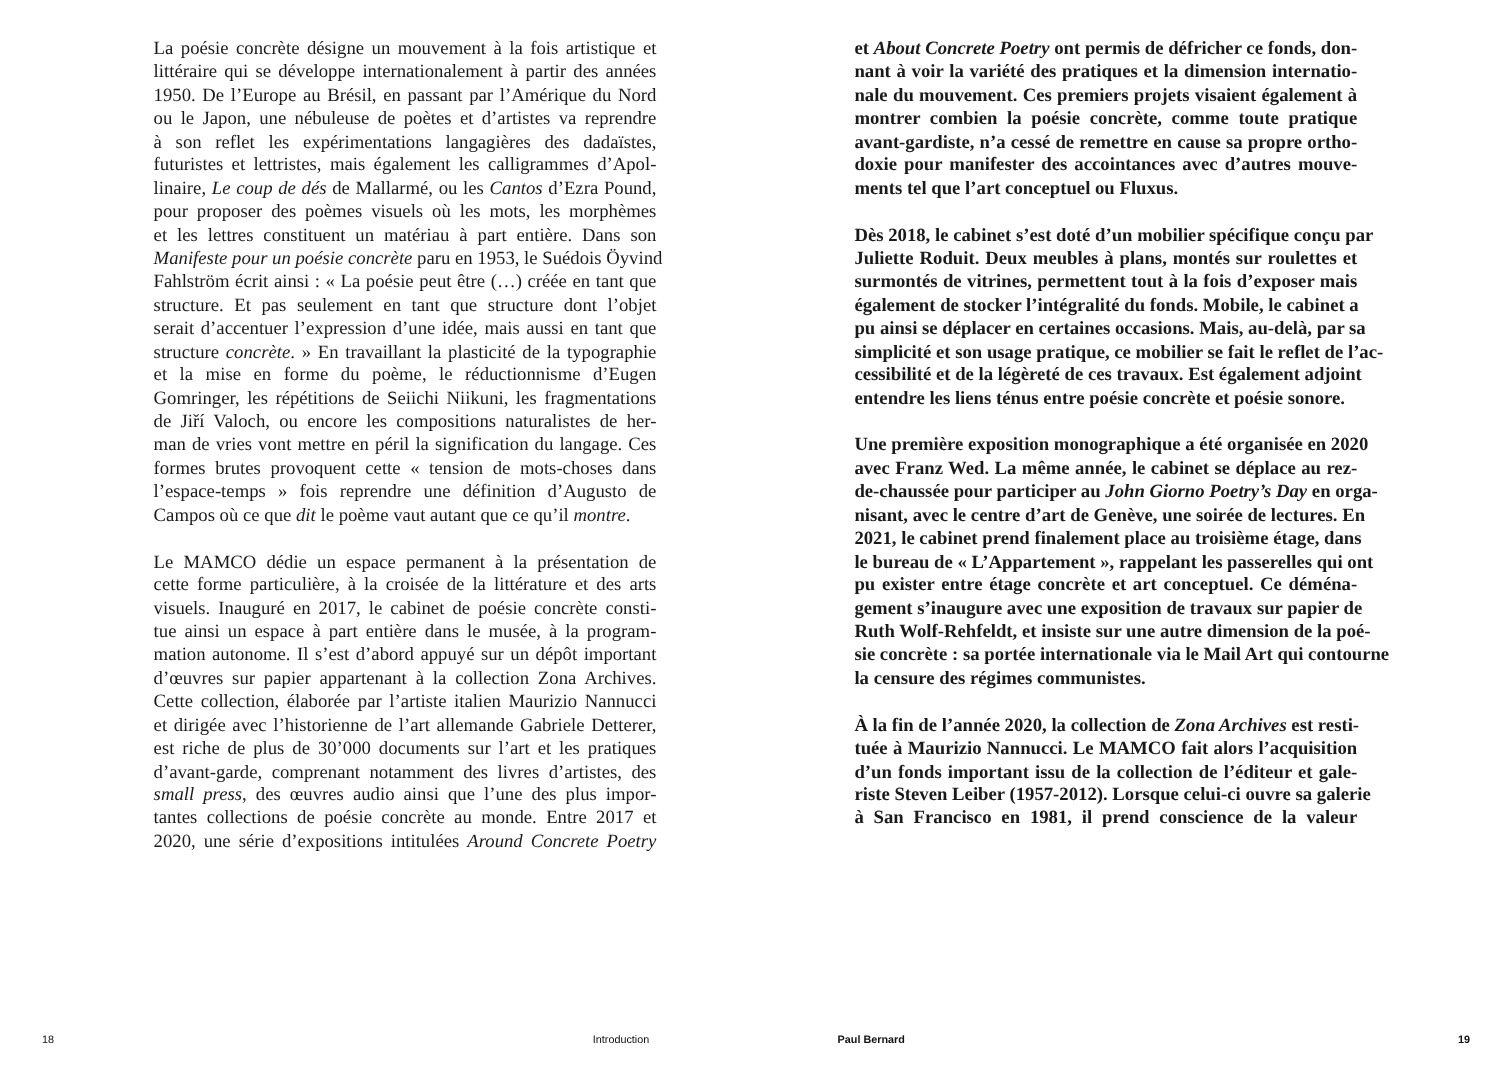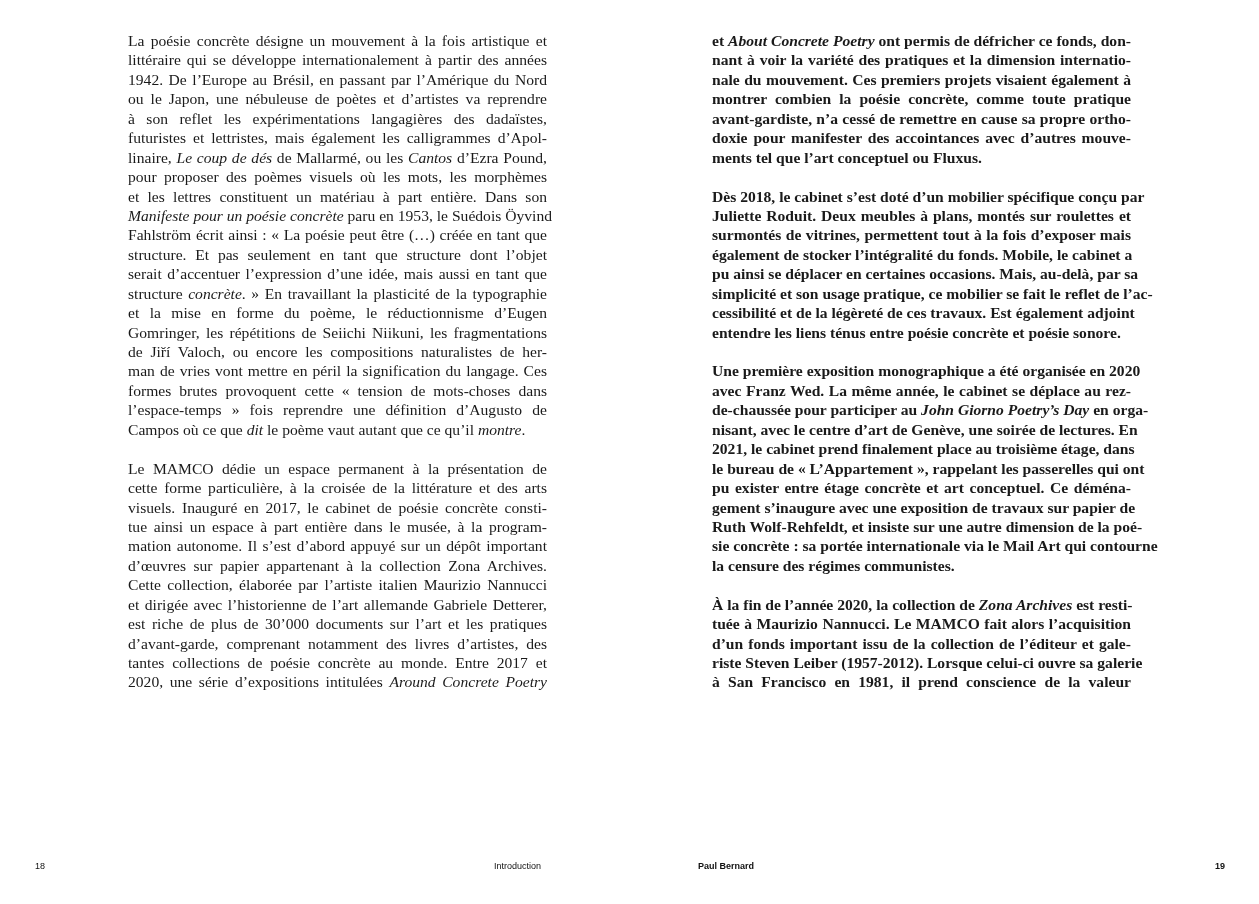--- a/index.html
+++ b/index.html
@@ -21,21 +21,21 @@
   .pn-right { left: 586px; }
 </style>
 </head>
 <body>
 
 <div class="page page-left">
   <div class="column">
       <p class="para">
         <span class="line"><span>La poésie concrète désigne un mouvement à la fois artistique et</span></span>
         <span class="line"><span>littéraire qui se développe internationalement à partir des années</span></span>
-        <span class="line"><span>1942. De l’Europe au Brésil, en passant par l’Amérique du Nord</span></span>
+        <span class="line"><span>1950. De l’Europe au Brésil, en passant par l’Amérique du Nord</span></span>
         <span class="line"><span>ou le Japon, une nébuleuse de poètes et d’artistes va reprendre</span></span>
         <span class="line"><span>à son reflet les expérimentations langagières des dadaïstes,</span></span>
         <span class="line"><span>futuristes et lettristes, mais également les calligrammes d’Apol-</span></span>
         <span class="line"><span>linaire, </span><i>Le coup de dés</i><span> de Mallarmé, ou les </span><i>Cantos</i><span> d’Ezra Pound,</span></span>
         <span class="line"><span>pour proposer des poèmes visuels où les mots, les morphèmes</span></span>
         <span class="line"><span>et les lettres constituent un matériau à part entière. Dans son</span></span>
         <span class="line"><i>Manifeste pour un poésie concrète</i><span> paru en 1953, le Suédois Öyvind</span></span>
         <span class="line"><span>Fahlström écrit ainsi : « La poésie peut être (…) créée en tant que</span></span>
         <span class="line"><span>structure. Et pas seulement en tant que structure dont l’objet</span></span>
         <span class="line"><span>serait d’accentuer l’expression d’une idée, mais aussi en tant que</span></span>
@@ -52,20 +52,21 @@
         <span class="line"><span>Le MAMCO dédie un espace permanent à la présentation de</span></span>
         <span class="line"><span>cette forme particulière, à la croisée de la littérature et des arts</span></span>
         <span class="line"><span>visuels. Inauguré en 2017, le cabinet de poésie concrète consti-</span></span>
         <span class="line"><span>tue ainsi un espace à part entière dans le musée, à la program-</span></span>
         <span class="line"><span>mation autonome. Il s’est d’abord appuyé sur un dépôt important</span></span>
         <span class="line"><span>d’œuvres sur papier appartenant à la collection Zona Archives.</span></span>
         <span class="line"><span>Cette collection, élaborée par l’artiste italien Maurizio Nannucci</span></span>
         <span class="line"><span>et dirigée avec l’historienne de l’art allemande Gabriele Detterer,</span></span>
         <span class="line"><span>est riche de plus de 30’000 documents sur l’art et les pratiques</span></span>
         <span class="line"><span>d’avant-garde, comprenant notamment des livres d’artistes, des</span></span>
+        <span class="line"><i>small press</i><span>, des œuvres audio ainsi que l’une des plus impor-</span></span>
         <span class="line"><span>tantes collections de poésie concrète au monde. Entre 2017 et</span></span>
         <span class="line"><span>2020, une série d’expositions intitulées </span><i>Around Concrete Poetry</i></span>
       </p>
     </div>
   <span class="folio pn-left">18</span>
   <span class="folio rh-left">Introduction</span>
 </div>
 
 <div class="page page-right">
   <div class="column">

